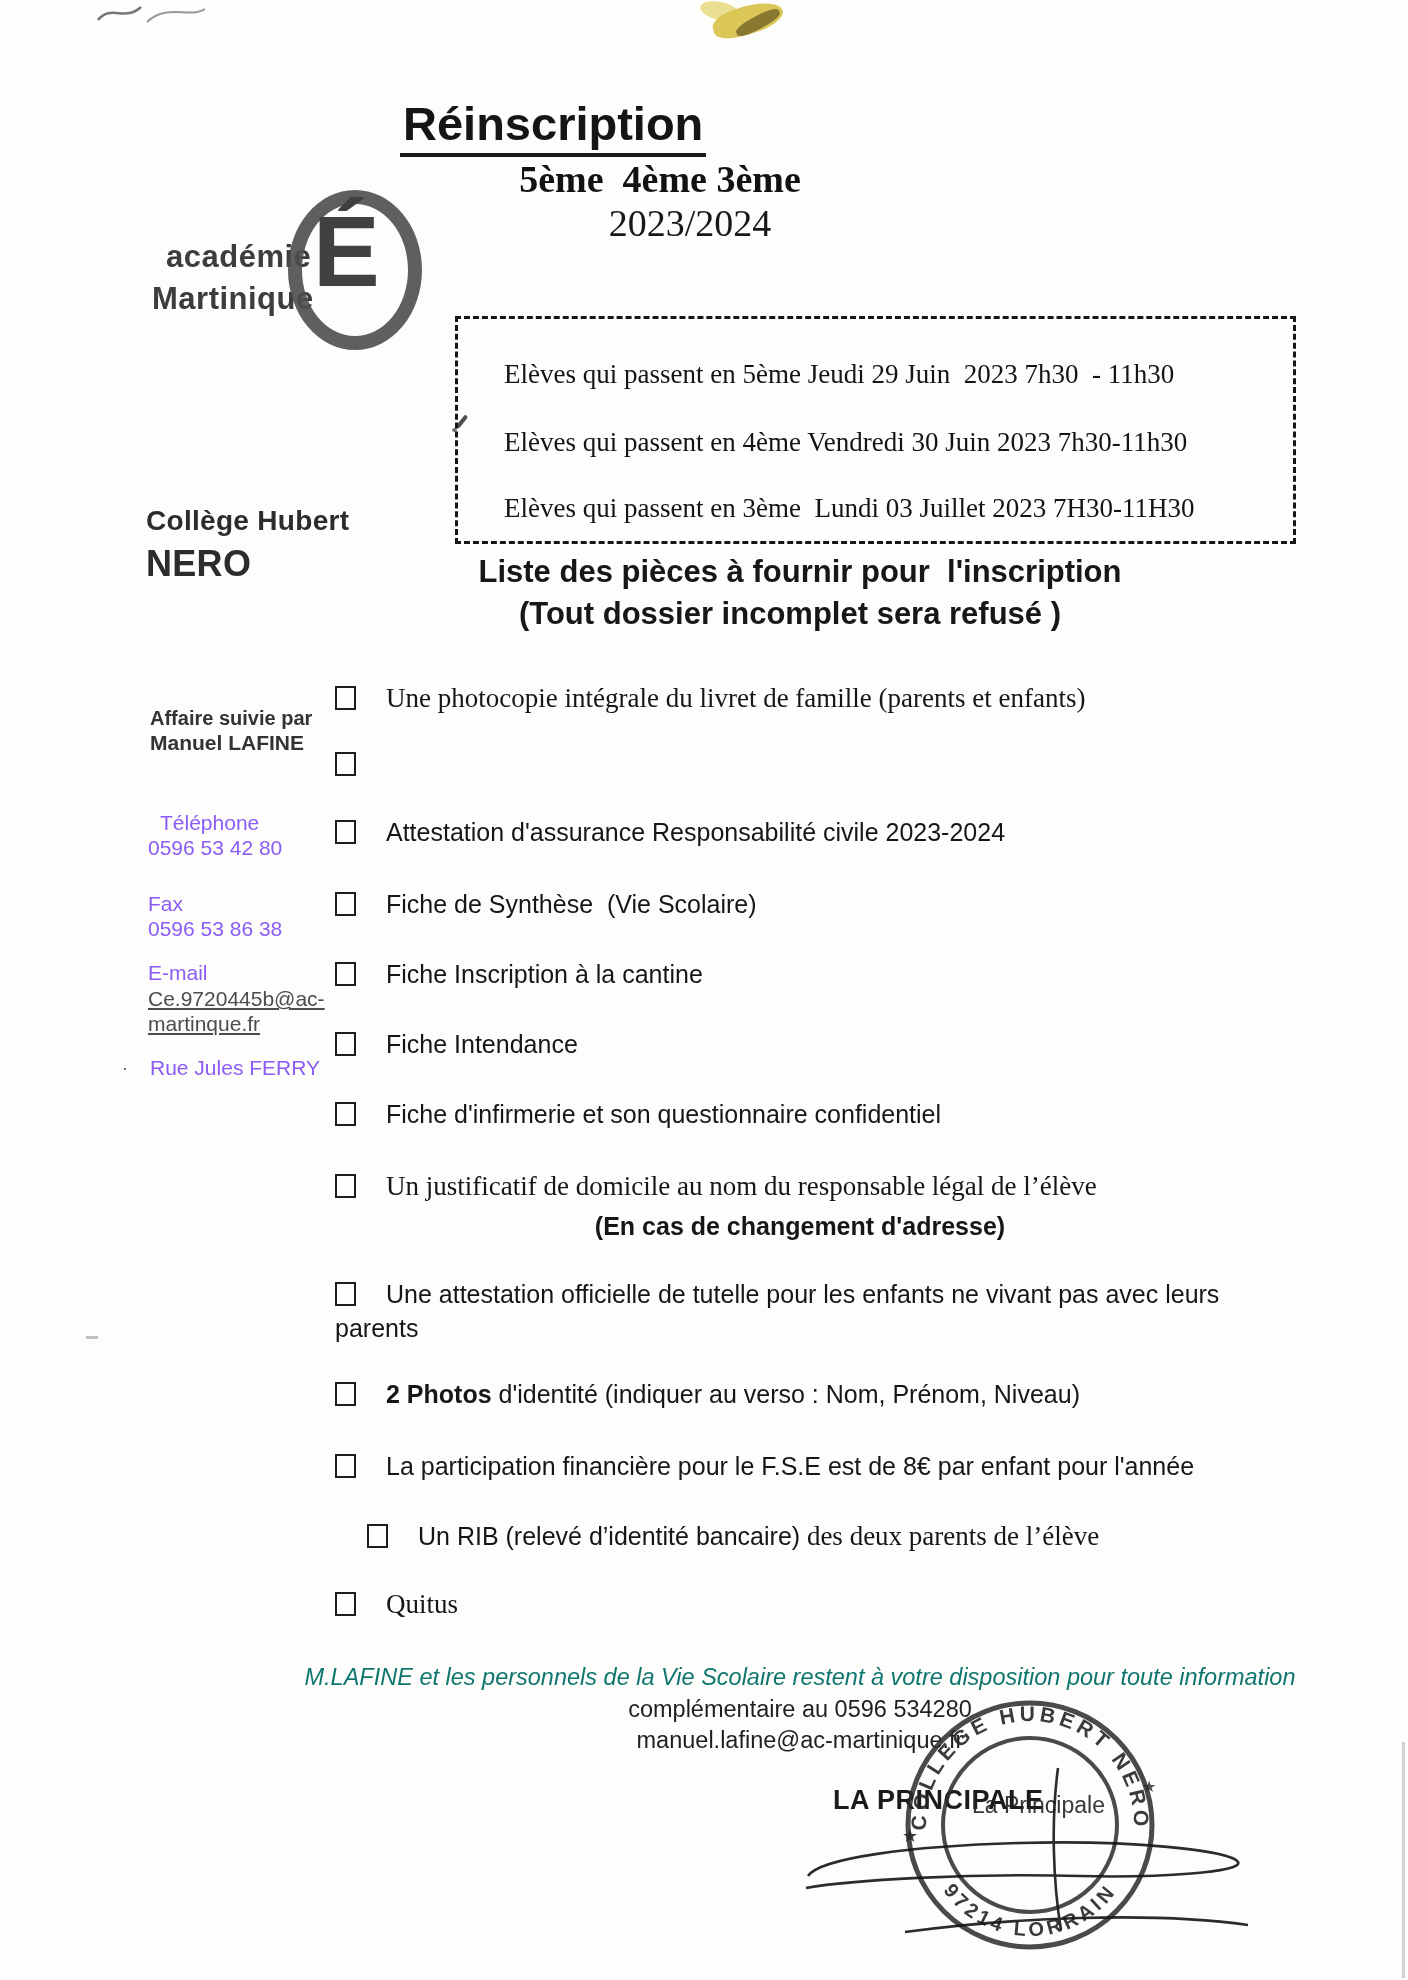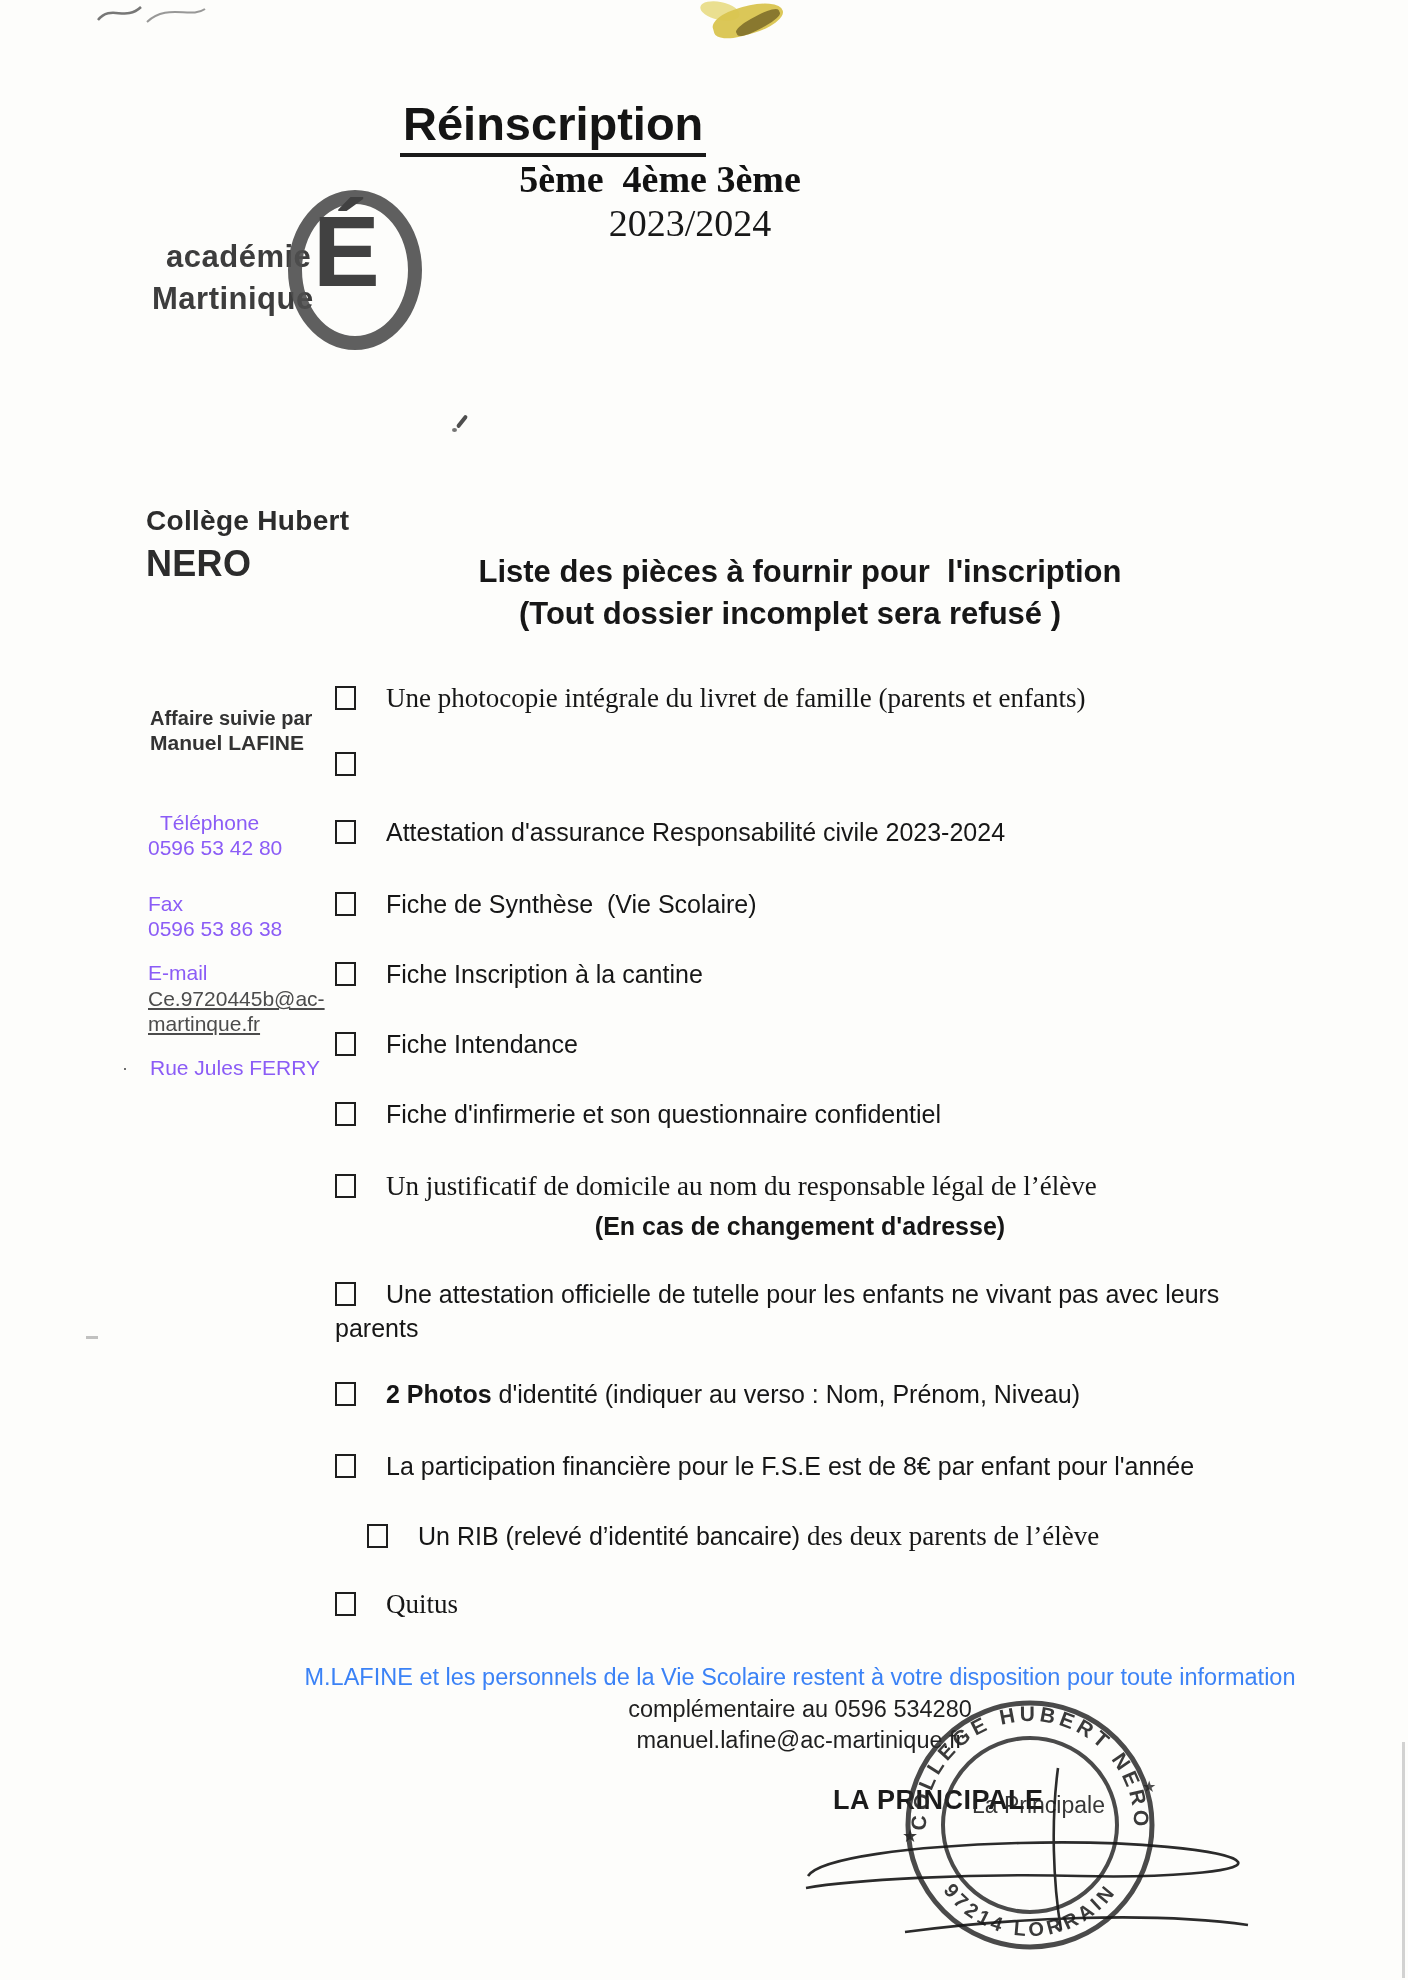--- a/index.html
+++ b/index.html
@@ -46,21 +46,21 @@
 
   
   .check-row{position:absolute;left:335px;width:962px;font-size:25px;color:#161616;line-height:1.35;}
   .cbx{display:inline-block;width:17px;height:20px;border:2px solid #1e1e1e;margin-right:30px;vertical-align:-3px;background:transparent;}
   .t-serif{font-family:"Liberation Serif",serif;font-size:27px;}
   .t-sans{font-family:"Liberation Sans",sans-serif;font-size:25px;}
   .t-sansb{font-family:"Liberation Sans",sans-serif;font-size:25px;font-weight:bold;}
   .sub-line{width:930px;text-align:center;font-weight:bold;font-size:25px;margin-top:6px;}
 
   
-  .f1{left:300px;top:1664px;width:1000px;text-align:center;font-size:23.5px;color:#3b82f6;}
+  .f1{left:300px;top:1664px;width:1000px;text-align:center;font-size:23.5px;color:#0f766e;font-style:italic;}
   .f2{left:300px;top:1696px;width:1000px;text-align:center;font-size:23.5px;color:#1f1f1f;}
   .f3{left:300px;top:1727px;width:1000px;text-align:center;font-size:23.5px;color:#1f1f1f;}
   .principale{left:833px;top:1785px;font-size:27px;font-weight:bold;color:#1b1b1b;letter-spacing:.5px;}
 
   
   .art{position:absolute;pointer-events:none;}
   .edge-line{left:1402px;top:1742px;width:3px;height:236px;background:#c7c7c7;opacity:.8;}
   .pen-mark{left:460px;top:414px;width:4px;height:15px;background:#2f2f2f;border-radius:2px;transform:rotate(38deg);opacity:.85;}
   .pen-dot{left:452px;top:428px;width:5px;height:4px;background:#3a3a3a;border-radius:50%;opacity:.7;}
   .margin-dash{left:86px;top:1336px;width:12px;height:3px;background:#9a9a9a;opacity:.6;}
@@ -87,20 +87,25 @@
 
   <div class="abs logo-t1">académie</div>
   <div class="abs logo-t2">Martinique</div>
   <div class="abs logo-ring"></div>
   <div class="abs logo-e">É</div>
 
   <div class="abs title"><span>Réinscription</span></div>
   <div class="abs subtitle pre">5ème  4ème 3ème</div>
   <div class="abs year">2023/2024</div>
 
+  <div class="abs sched">
+    <div class="l l1">Elèves qui passent en 5ème Jeudi 29 Juin  2023 7h30  - 11h30</div>
+    <div class="l l2">Elèves qui passent en 4ème Vendredi 30 Juin 2023 7h30-11h30</div>
+    <div class="l l3">Elèves qui passent en 3ème  Lundi 03 Juillet 2023 7H30-11H30</div>
+  </div>
 
   <div class="abs heading pre">Liste des pièces à fournir pour  l'inscription</div>
   <div class="abs subheading pre">(Tout dossier incomplet sera refusé )</div>
 
   <div class="abs school1">Collège Hubert</div>
   <div class="abs school2">NERO</div>
   <div class="abs sb-b aff1">Affaire suivie par</div>
   <div class="abs sb-b aff2">Manuel LAFINE</div>
   <div class="abs sb tel-l">Téléphone</div>
   <div class="abs sb tel-v">0596 53 42 80</div>

